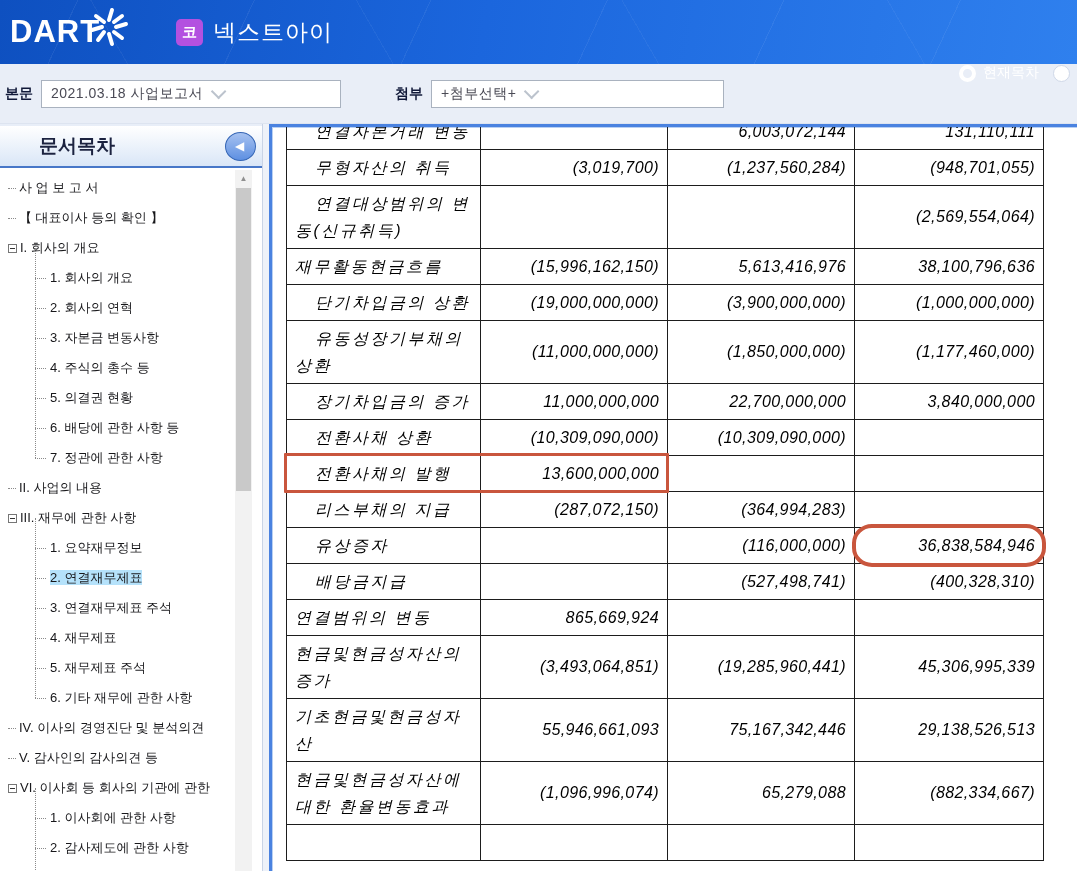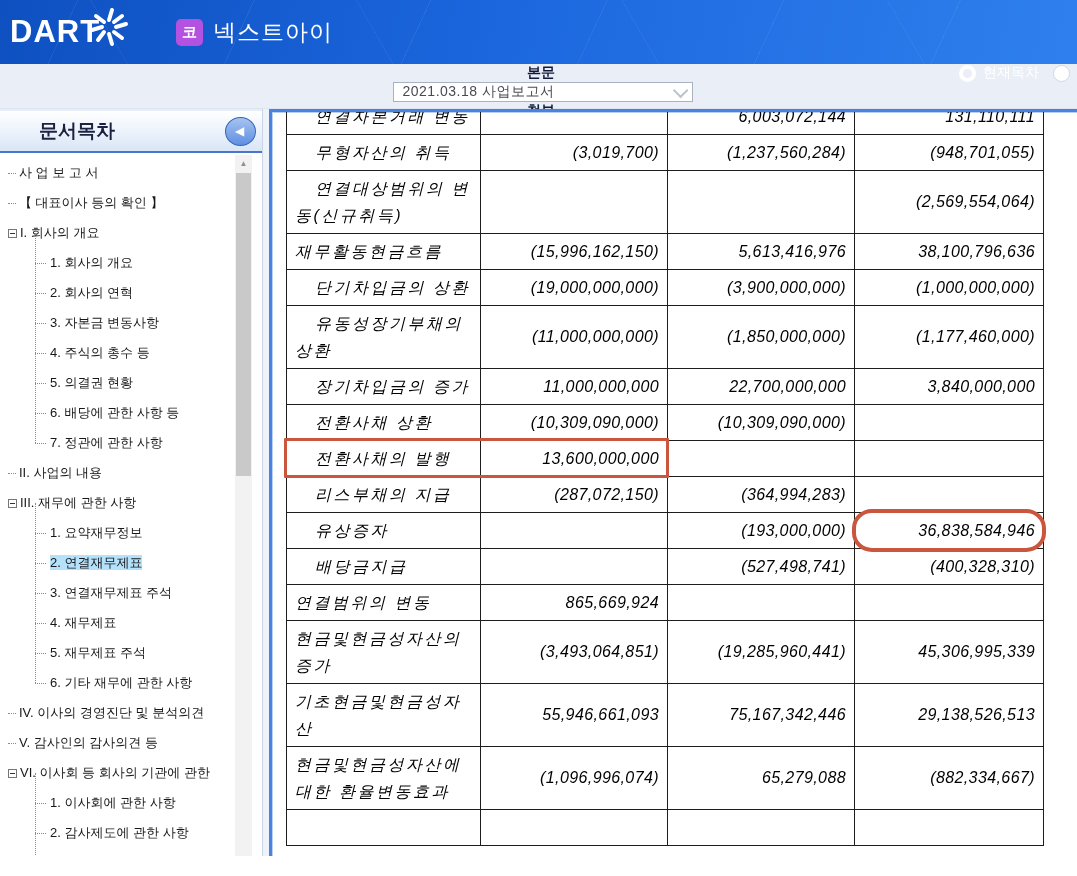--- a/index.html
+++ b/index.html
@@ -20,25 +20,25 @@
   .market-badge { margin-left:46px; width:27px; height:27px; border-radius:5px;
     background:#b351e0; color:#fff; font-size:15px; font-weight:700;
     display:flex; align-items:center; justify-content:center; }
   .company { margin-left:10px; color:#fff; font-size:23px; font-weight:400; letter-spacing:1px; }
   .toc-radios { position:absolute; right:7px; top:16px; height:66px; display:flex; align-items:flex-end; }
   .radio-ring { width:17px; height:17px; border-radius:50%; border:4px solid #fff; background:transparent; }
   .radio-label { color:#fff; font-size:14px; margin:0 14px 0 7px; }
   .radio-solid { width:17px; height:17px; border-radius:50%; background:#fff; border:1px solid #cfd8e8; }
 
   
-  .toolbar { height:45px; background:#e9eef7; display:flex; align-items:center;
-    border-bottom:1px solid #dde4f0;flex-direction:column; }
+  .toolbar { height:60px; background:#e9eef7; display:flex; align-items:center;
+    border-bottom:1px solid #dde4f0; }
   .tb-label { font-size:14px; font-weight:700; color:#101838; margin-left:5px; }
   .select { height:28px; background:#fff; border:1px solid #a9b2bf; display:flex;
-    align-items:center; justify-content:space-between; padding:0 8px 0 9px; margin-left:8px; }
+    align-items:center; justify-content:flex-start; padding:0 8px 0 9px; margin-left:8px; }
   .select.doc { width:300px; }
   .select.attach { width:293px; }
   .select .val { font-size:14px; color:#4a4a55; letter-spacing:.5px; white-space:nowrap; overflow:hidden; }
   .chev { width:11px; height:11px; border-right:2px solid #bcc3cd; border-bottom:2px solid #bcc3cd;
     transform:rotate(45deg) translateY(-3px); flex:none; margin-left:8px; }
   .tb-gap { width:49px; }
 
   
   .main { display:flex; height:747px; background:#eef2f9; }
 
@@ -251,21 +251,21 @@
             </tr>
             <tr>
               <td class="lbl ind">리스부채의 지급</td>
               <td class="val">(287,072,150)</td>
               <td class="val">(364,994,283)</td>
               <td class="val"></td>
             </tr>
             <tr>
               <td class="lbl ind">유상증자</td>
               <td class="val"></td>
-              <td class="val">(193,000,000)</td>
+              <td class="val">(116,000,000)</td>
               <td class="val">36,838,584,946</td>
             </tr>
             <tr>
               <td class="lbl ind">배당금지급</td>
               <td class="val"></td>
               <td class="val">(527,498,741)</td>
               <td class="val">(400,328,310)</td>
             </tr>
             <tr>
               <td class="lbl">연결범위의 변동</td>

